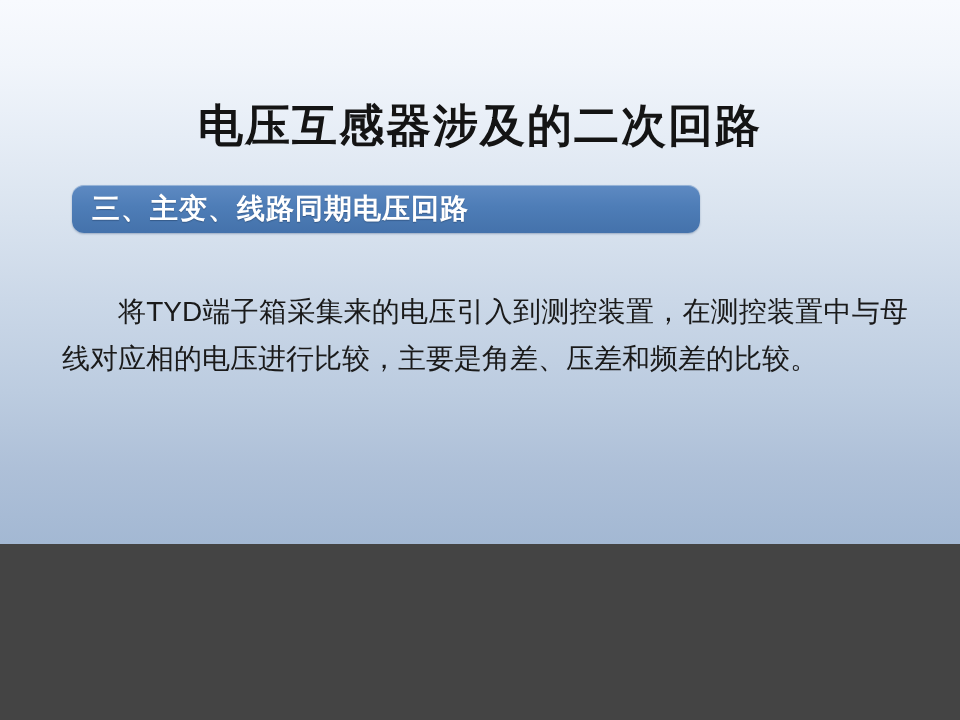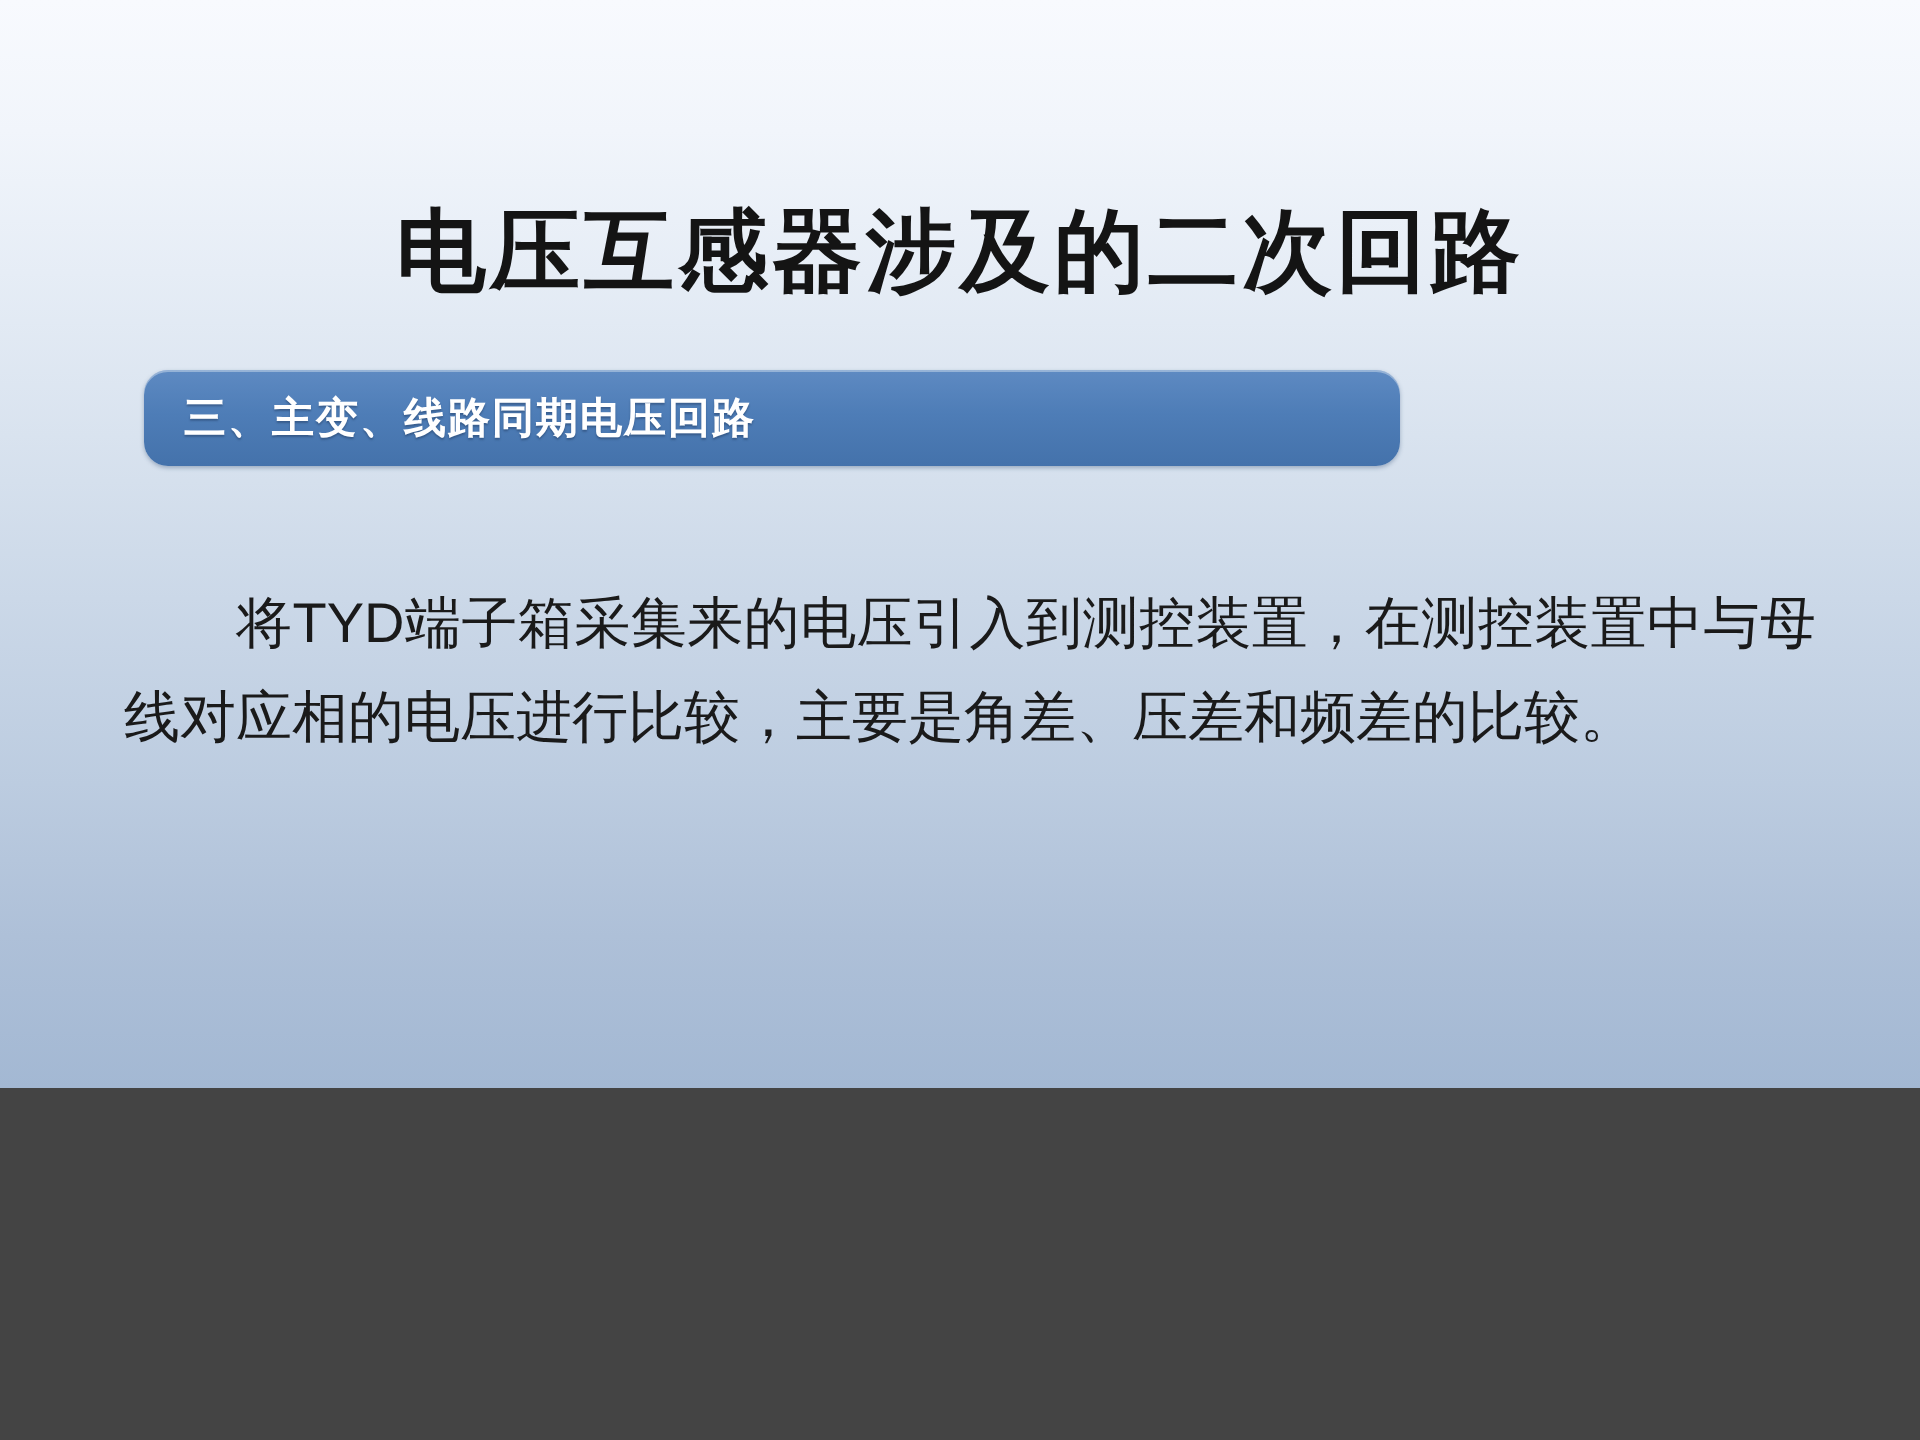--- a/index.html
+++ b/index.html
@@ -45,21 +45,21 @@
     border-radius: 12px;
     background: linear-gradient(180deg, #5e8ac2 0%, #4e7db7 45%, #4472ab 100%);
     box-shadow: inset 0 1px 0 rgba(255,255,255,0.35),
                 0 1px 2px rgba(40,70,110,0.35);
     display: flex;
     align-items: center;
     padding-left: 20px;
   }
   .section-banner-label {
     color: #ffffff;
-    font-size: 21px;
+    font-size: 28px;
     font-weight: bold;
     letter-spacing: 1px;
     text-shadow: 0 1px 1px rgba(30,55,90,0.45);
   }
   .body-text {
     position: absolute;
     top: 288px;
     left: 62px;
     width: 846px;
     color: #1a1a1a;

